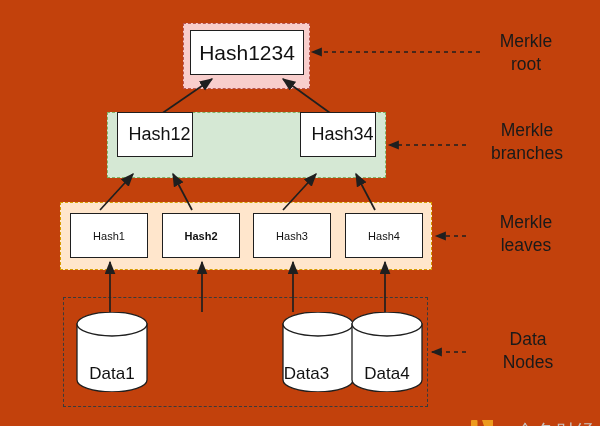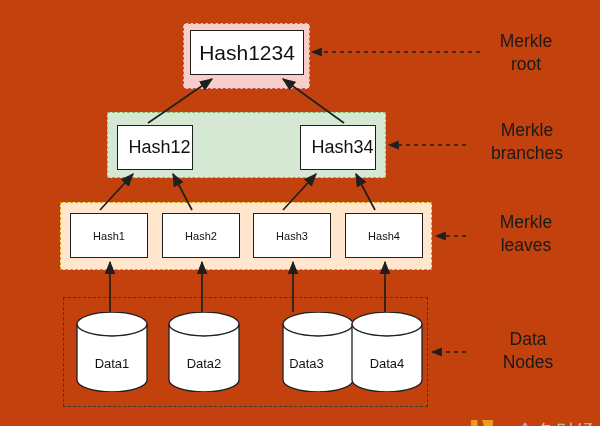--- a/index.html
+++ b/index.html
@@ -49,47 +49,47 @@
     box-sizing: border-box;
     background: #ffffff;
     border: 1.8px solid #1f1f1f;
     display: flex;
     align-items: center;
     justify-content: center;
     color: #111111;
     white-space: nowrap;
   }
   .hb-root   { left: 190px; top: 30px;  width: 114px; height: 45px; font-size: 21px; }
-  .hb-br     { top: 125px; width: 76px; height: 45px; font-size: 18px; padding-left: 9px; }
+  .hb-br     { top: 112px; width: 76px; height: 45px; font-size: 18px; padding-left: 9px; }
   .hb-br-1   { left: 117px; }
   .hb-br-2   { left: 300px; }
   .hb-leaf   { top: 213px; width: 78px; height: 45px; font-size: 11px; }
   .hb-leaf-1 { left: 70px; }
-  .hb-leaf-2 { left: 162px; }
+  .hb-leaf-2 { left: 162px; font-weight: bold; }
   .hb-leaf-3 { left: 253px; text-align: right; }
   .hb-leaf-4 { left: 345px; }
 
   
   .cyl {
     position: absolute;
     top: 312px;
     width: 72px;
     height: 80px;
   }
   .cyl-1 { left: 76px; }
   .cyl-2 { left: 168px; }
   .cyl-3 { left: 259px; padding-left: 23px; }
   .cyl-4 { left: 351px; }
   .cyl svg { display: block; }
   .cyl-label {
     position: absolute;
     left: 0; right: 0;
-    top: 44px;
+    top: 52px;
     text-align: center;
-    font-size: 13px;
+    font-size: 17px;
     color: #111111;
     pointer-events: none;
   }
 
   
   #wires {
     position: absolute;
     left: 0; top: 0;
     width: 600px; height: 426px;
     pointer-events: none;
@@ -185,27 +185,20 @@
   <div class="hashbox hb-leaf hb-leaf-4">Hash4</div>
 
   <div class="cyl cyl-1">
     <svg width="72" height="80" viewBox="0 0 72 80" xmlns="http://www.w3.org/2000/svg">
       <path d="M1,12 L1,68 A35,12 0 0 0 71,68 L71,12 Z" fill="#ffffff" stroke="#1f1f1f" stroke-width="1.3"></path>
       <ellipse cx="36" cy="12" rx="35" ry="12" fill="#ffffff" stroke="#1f1f1f" stroke-width="1.3"></ellipse>
     </svg>
     <div class="cyl-label">Data1</div>
   </div>
 
-  <div class="cyl cyl-2">
-    <svg width="72" height="80" viewBox="0 0 72 80" xmlns="http://www.w3.org/2000/svg">
-      <path d="M1,12 L1,68 A35,12 0 0 0 71,68 L71,12 Z" fill="#ffffff" stroke="#1f1f1f" stroke-width="1.3"></path>
-      <ellipse cx="36" cy="12" rx="35" ry="12" fill="#ffffff" stroke="#1f1f1f" stroke-width="1.3"></ellipse>
-    </svg>
-    <div class="cyl-label">Data2</div>
-  </div>
 
   <div class="cyl cyl-3">
     <svg width="72" height="80" viewBox="0 0 72 80" xmlns="http://www.w3.org/2000/svg">
       <path d="M1,12 L1,68 A35,12 0 0 0 71,68 L71,12 Z" fill="#ffffff" stroke="#1f1f1f" stroke-width="1.3"></path>
       <ellipse cx="36" cy="12" rx="35" ry="12" fill="#ffffff" stroke="#1f1f1f" stroke-width="1.3"></ellipse>
     </svg>
     <div class="cyl-label">Data3</div>
   </div>
 
   <div class="cyl cyl-4">

